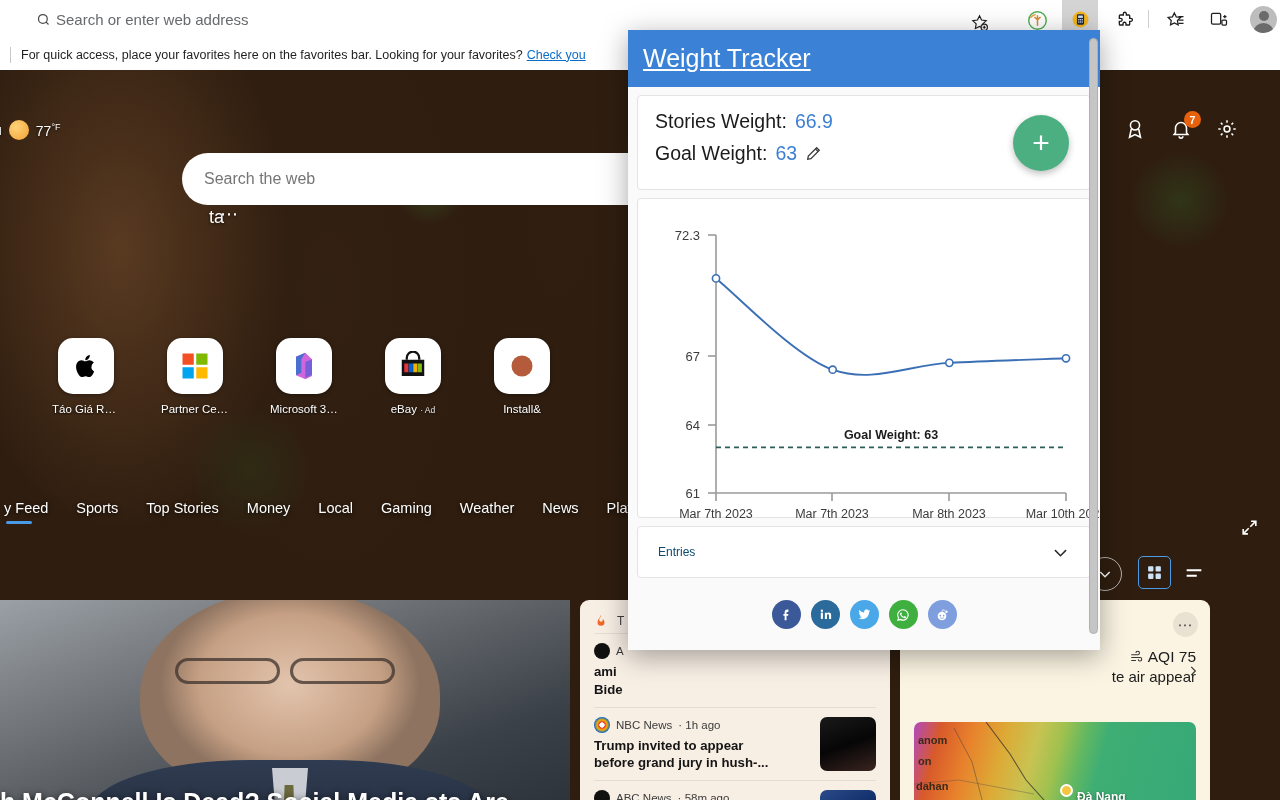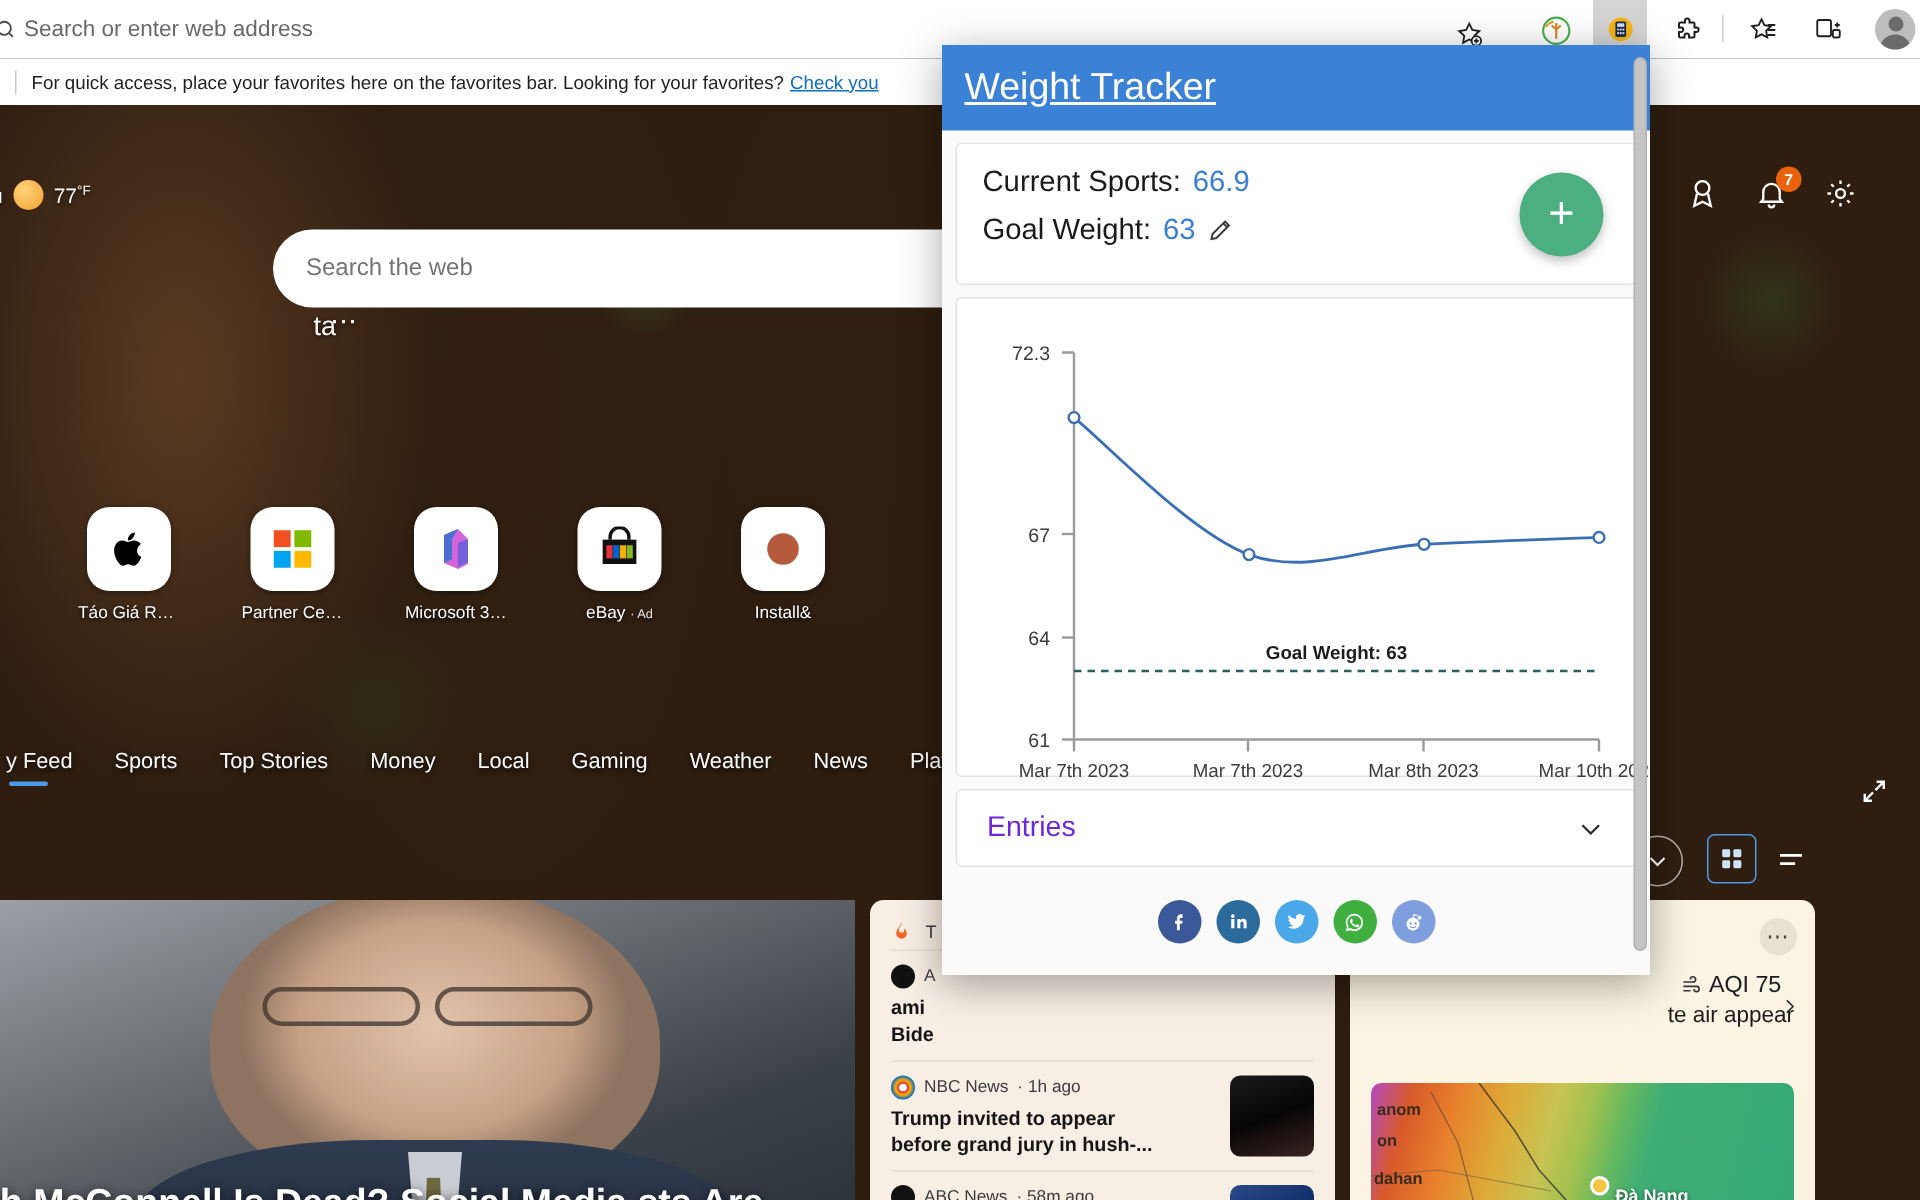--- a/index.html
+++ b/index.html
@@ -13,21 +13,21 @@
   
   #browser-chrome {
     position: absolute; top: 0; left: 0; width: 1280px; height: 39px;
     background: #ffffff;
     display: flex; align-items: center;
     z-index: 40;
   }
   #omnibox-wrap {
     position: absolute; left: 0; top: 3px; width: 1010px; height: 33px;
     background: #fff; border-radius: 17px;
-    display: flex; align-items: center;
+    display: flex; align-items: center; padding-left: 40px;
   }
   #omnibox-search-icon {
     width: 26px; margin-left: -10px; color: #4b4b4b;
     display: flex; align-items: center; justify-content: center;
   }
   #omnibox-input {
     flex: 1; border: none; outline: none; background: transparent;
     font-size: 15px; color: #5f6368;
     font-family: "Liberation Sans", sans-serif;
   }
@@ -277,21 +277,21 @@
     width: 25px; height: 25px; border-radius: 50%;
     background: rgba(0,0,0,.07); color: #444;
     display: flex; align-items: center; justify-content: center;
     font-size: 15px; letter-spacing: 1px; line-height: 1;
   }
   #aqi-head {
     position: absolute; right: 14px; top: 48px;
     text-align: right; color: #1c1c1c;
   }
   #aqi-value-row {
-    display: flex; align-items: center; justify-content: center;
+    display: flex; align-items: center; justify-content: flex-end;
     gap: 4px; font-size: 15.5px;
   }
   #aqi-desc { font-size: 15px; margin-top: 2px; }
   #aqi-chevron { position: absolute; right: -4px; top: 16px; color: #333; }
   #aqi-map {
     position: absolute; left: 14px; top: 122px; width: 282px; height: 135px;
     border-radius: 7px; overflow: hidden;
     background:
       linear-gradient(105deg,
         #b24ac0 0%, #d85a2a 9%, #e8812c 19%, #ddaa36 30%,
@@ -354,21 +354,21 @@
     background: #4caf82; color: #fff;
     display: flex; align-items: center; justify-content: center;
     font-size: 30px; font-weight: 300; line-height: 1;
     box-shadow: 0 3px 7px rgba(0,0,0,.25);
   }
   #chart-card { height: 320px; padding: 22px 4px; position: relative; }
   #entries-card {
     height: 52px; display: flex; align-items: center;
     justify-content: space-between; padding: 0 20px;
   }
-  #entries-label { font-size: 19px; color: #6d28d9; }
+  #entries-label { font-size: 12px; color: #0c4a6e; }
   #social-row {
     display: flex; justify-content: center; gap: 10px;
     padding: 14px 0 6px;
   }
   .social-btn {
     width: 29px; height: 29px; border-radius: 50%;
     display: flex; align-items: center; justify-content: center;
     color: #fff; font-size: 15px; font-weight: bold;
   }
   #sb-facebook { background: #3b5998; }
@@ -689,21 +689,21 @@
 
 <div id="popup">
   <div id="popup-header">
     <div id="popup-title">Weight Tracker</div>
   </div>
 
   <div id="popup-body">
 
     <div class="popup-card" id="weights-card">
       <div class="weight-row">
-        <span>Current Sports:</span>
+        <span>Stories Weight:</span>
         <span class="weight-val">66.9</span>
       </div>
       <div class="weight-row">
         <span>Goal Weight:</span>
         <span class="weight-val">63</span>
         <span id="edit-goal-icon">
           <svg width="17" height="17" viewBox="0 0 24 24" fill="none" stroke="currentColor" stroke-width="1.8">
             <path d="M16.5 3.8l3.7 3.7L8.4 19.3l-4.6.9.9-4.6z"></path>
               <path d="M14.8 5.5l3.7 3.7"></path>
           </svg>

